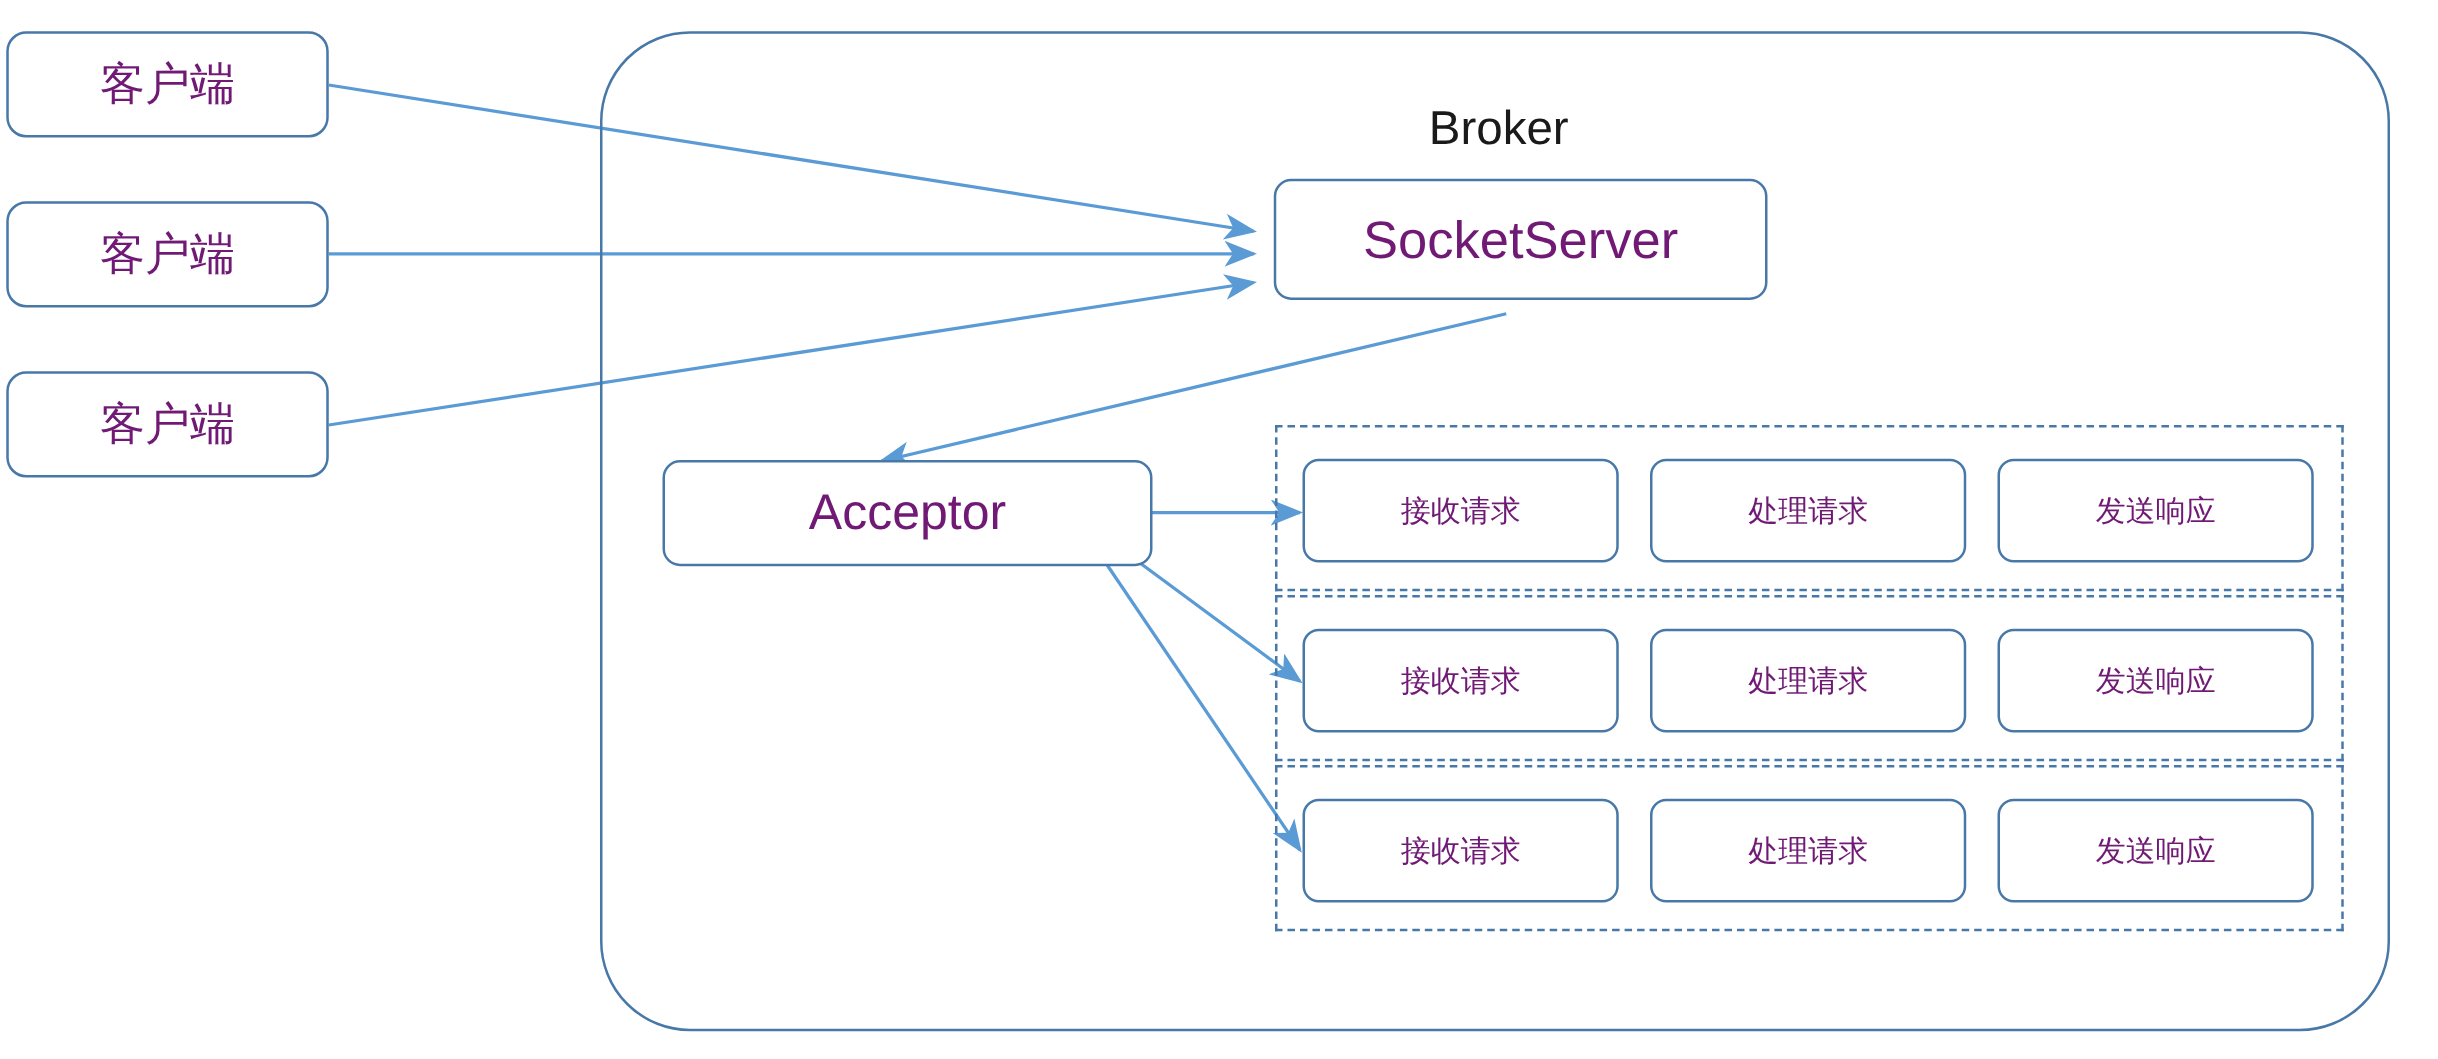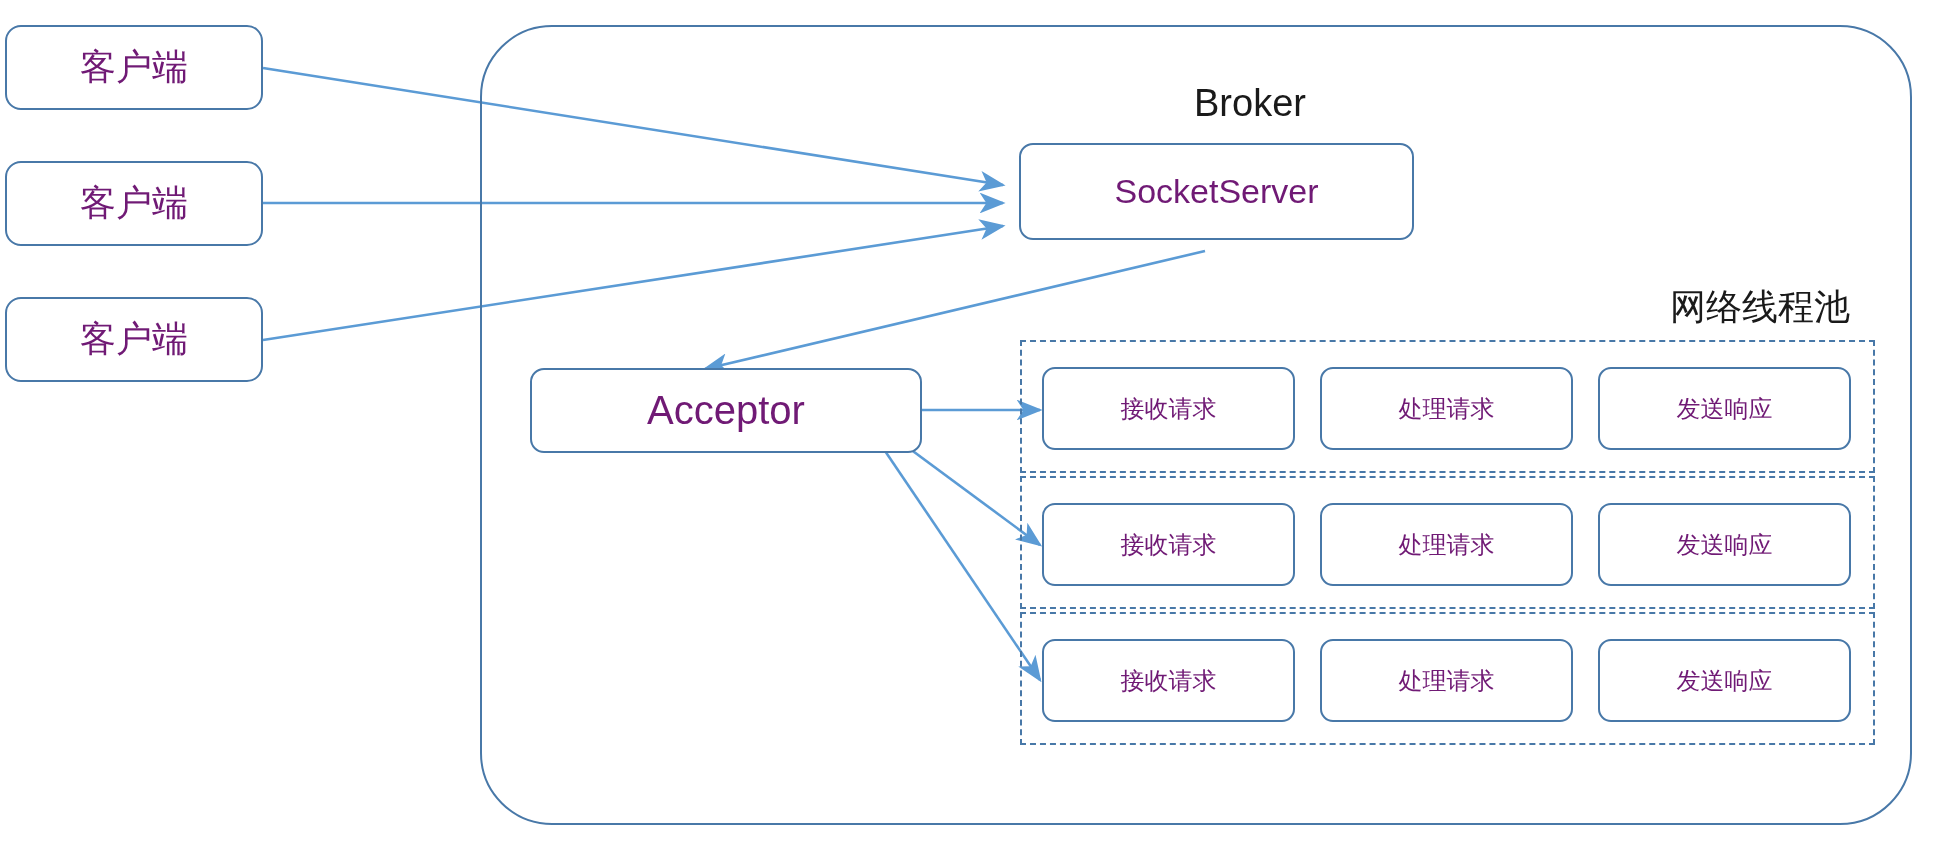--- a/index.html
+++ b/index.html
@@ -54,21 +54,21 @@
     color: #1a1a1a;
     white-space: nowrap;
   }
   .pool-title {
     position: absolute;
     font-size: 36px;
     color: #1a1a1a;
     white-space: nowrap;
   }
   .socketserver-node {
-    font-size: 34px;
+    font-size: 42px;
   }
   .acceptor-node {
     font-size: 40px;
   }
   .thread-row {
     position: absolute;
     box-sizing: border-box;
     border: 2px dashed #4878a8;
     background: transparent;
   }
@@ -113,41 +113,40 @@
       <line x1="860" y1="412" x2="1040" y2="545" stroke="#5b9bd5" stroke-width="2.6" marker-end="url(#arrowhead)"></line>
     </g>
 
     <g>
       <line x1="860" y1="414" x2="1040" y2="680" stroke="#5b9bd5" stroke-width="2.6" marker-end="url(#arrowhead)"></line>
     </g>
   </svg>
 
   <div class="broker-outer" style="left:480px; top:25px; width:1432px; height:800px;"></div>
 
-  <div class="broker-title" style="left:1194px; top:82px;">Broker</div>
+  <div class="broker-title" style="left:1143px; top:82px;">Broker</div>
 
   <div class="node client-node" style="left:5px; top:25px; width:258px; height:85px;">
     <span>客户端</span>
   </div>
   <div class="node client-node" style="left:5px; top:161px; width:258px; height:85px;">
     <span>客户端</span>
   </div>
   <div class="node client-node" style="left:5px; top:297px; width:258px; height:85px;">
     <span>客户端</span>
   </div>
 
   <div class="node socketserver-node" style="left:1019px; top:143px; width:395px; height:97px;">
     <span>SocketServer</span>
   </div>
 
   <div class="node acceptor-node" style="left:530px; top:368px; width:392px; height:85px;">
     <span>Acceptor</span>
   </div>
 
-  <div class="pool-title" style="left:1670px; top:283px;">网络线程池</div>
 
   <div class="thread-row" style="left:1020px; top:340px; width:855px; height:133px;">
     <div class="node task-node" style="left:20px; top:25px; width:253px; height:83px;">
       <span>接收请求</span>
     </div>
     <div class="node task-node" style="left:298px; top:25px; width:253px; height:83px;">
       <span>处理请求</span>
     </div>
     <div class="node task-node" style="left:576px; top:25px; width:253px; height:83px;">
       <span>发送响应</span>

